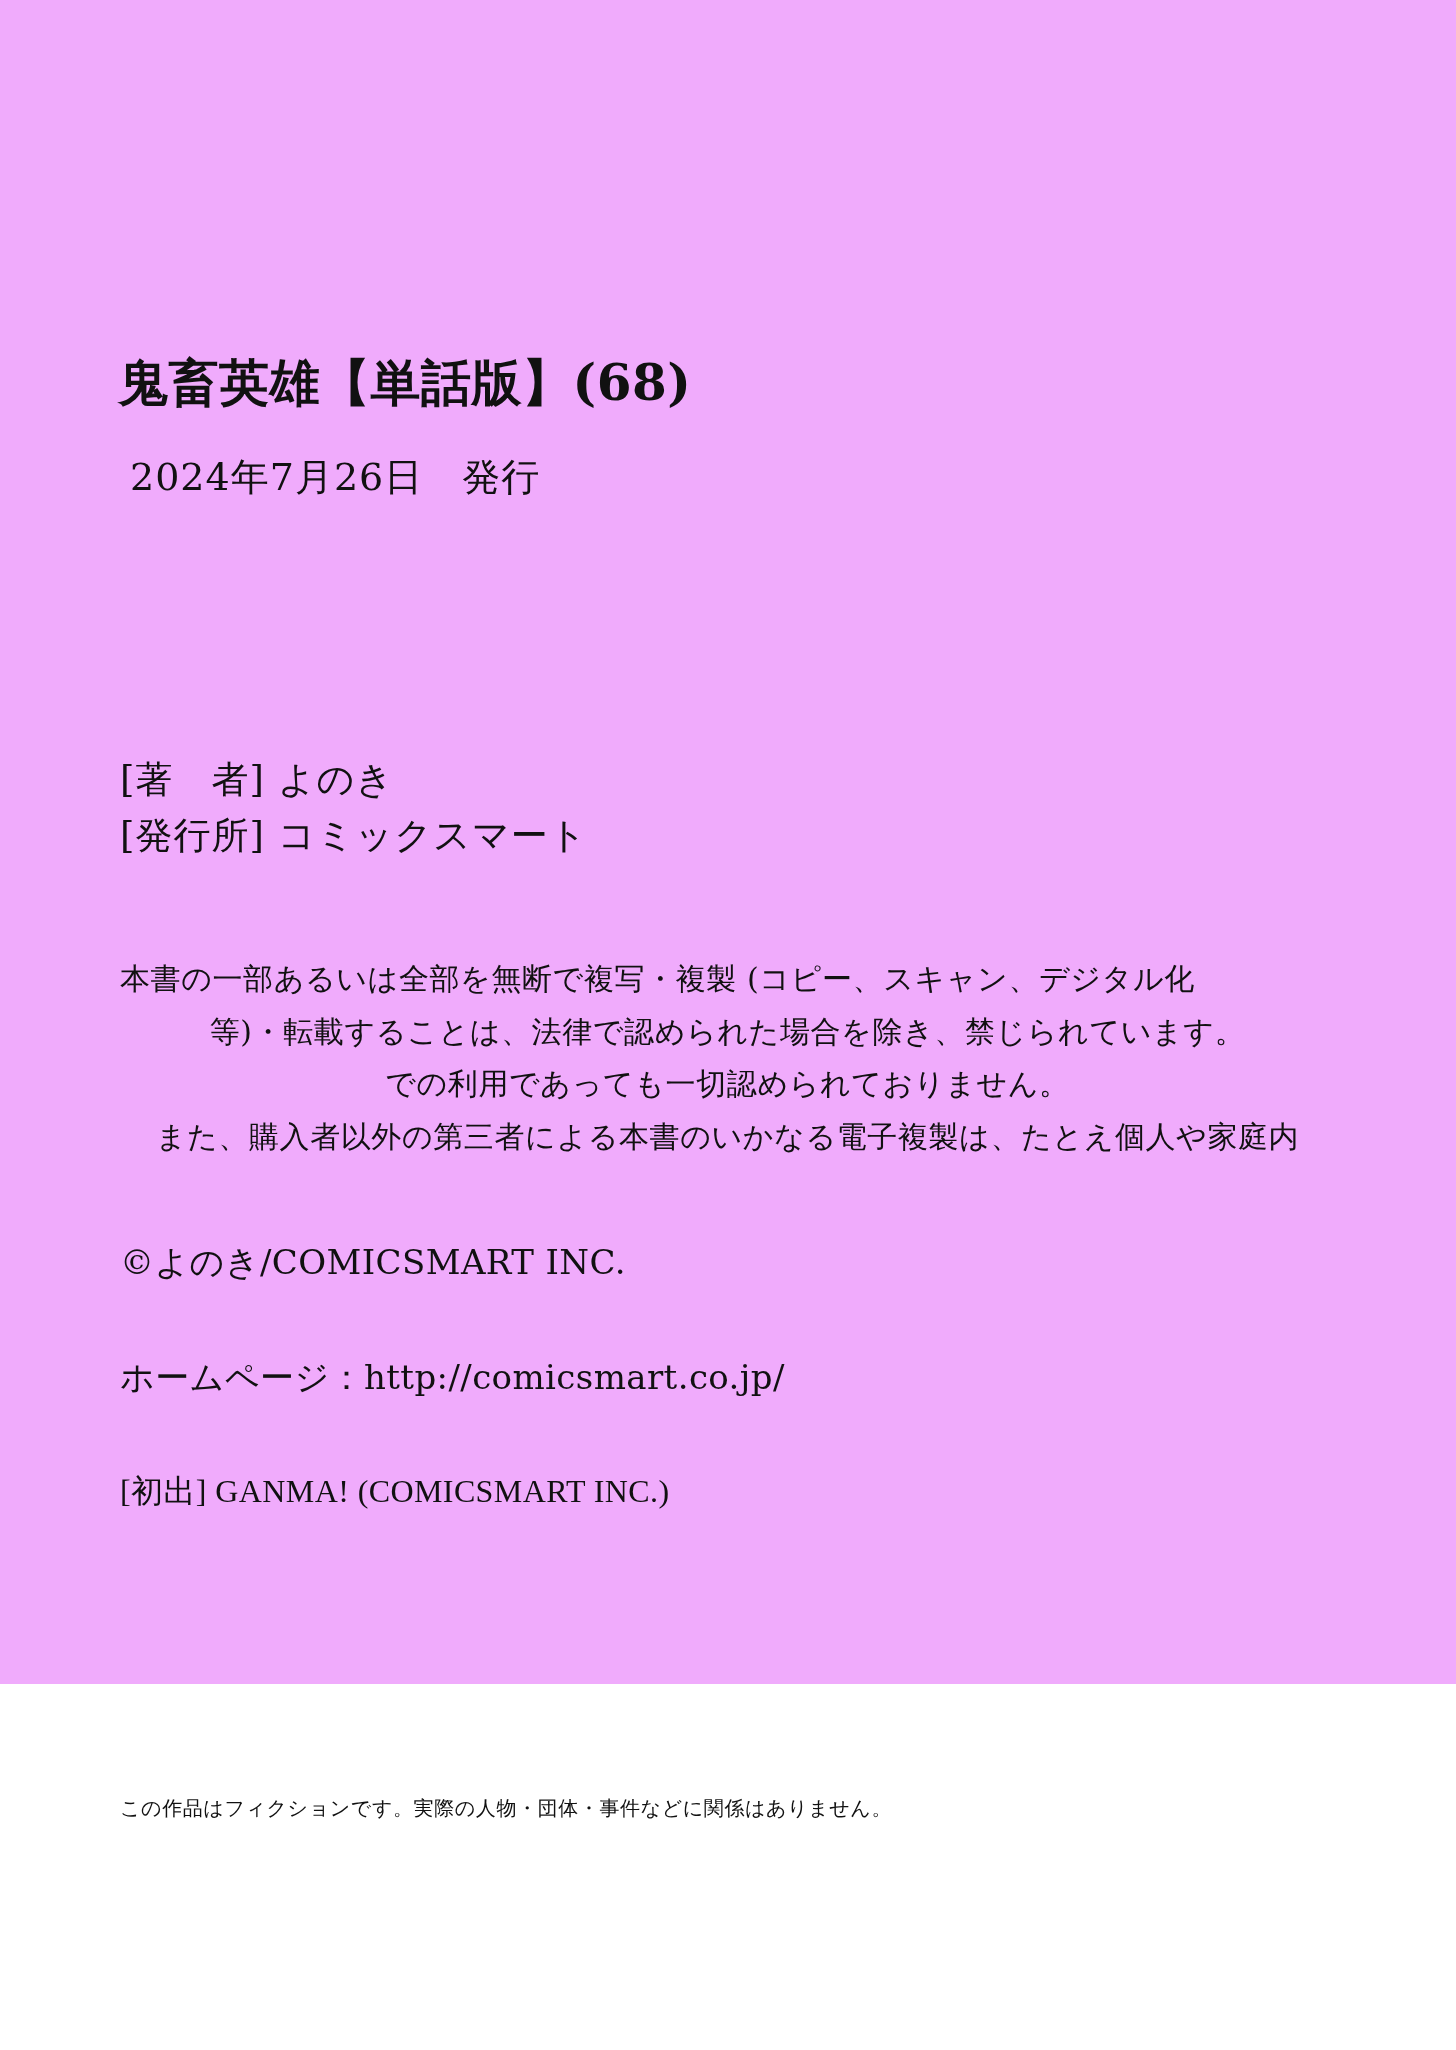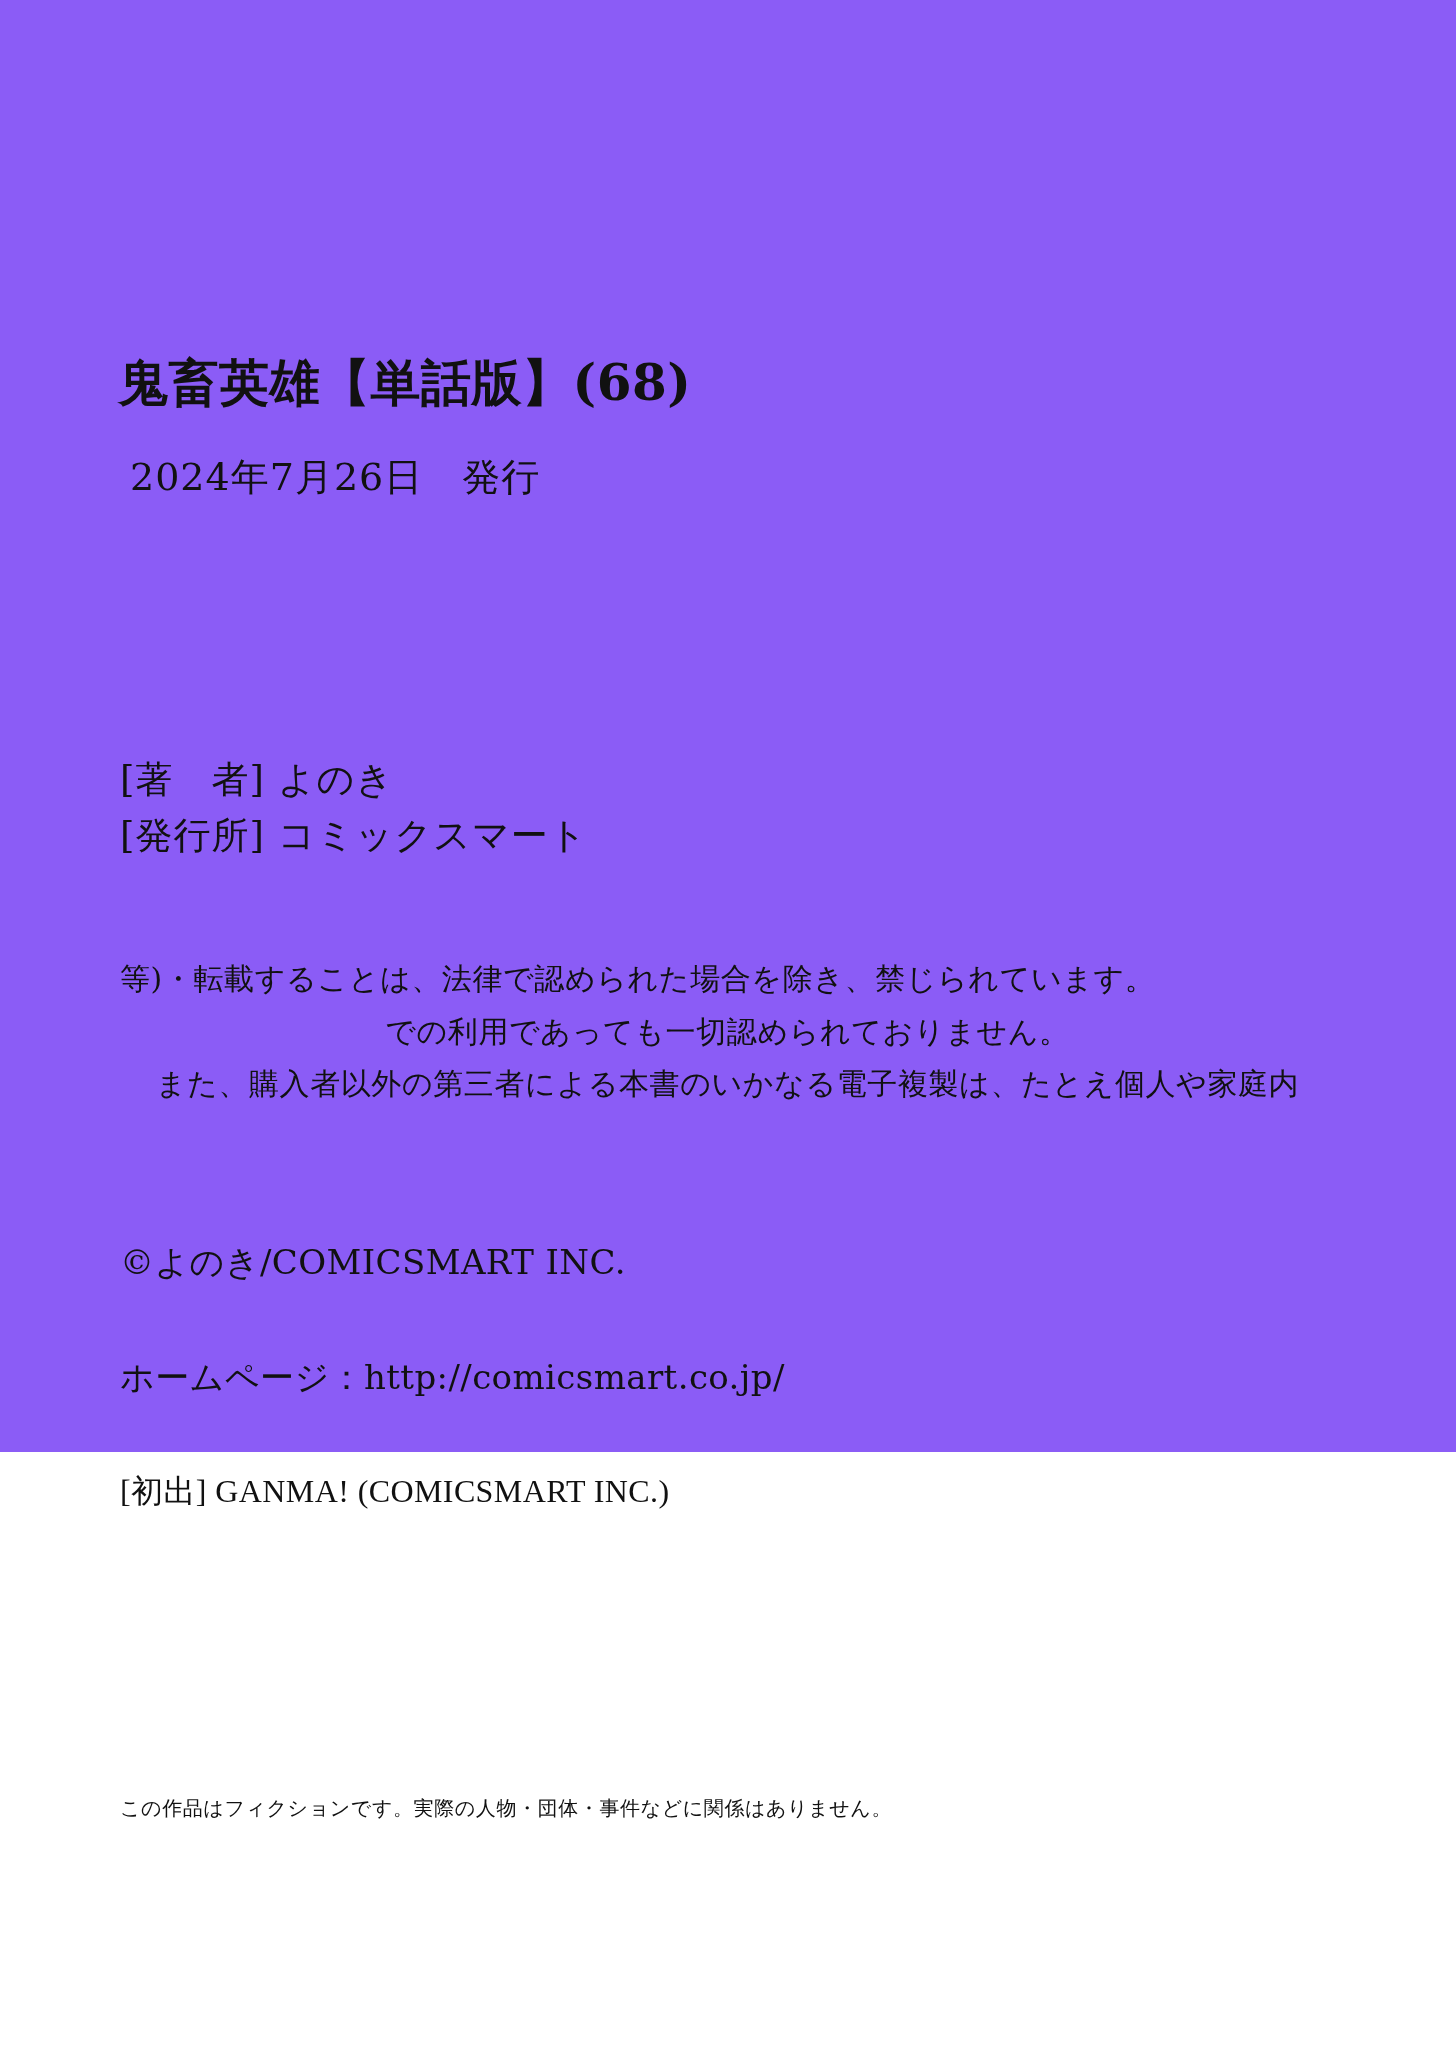--- a/index.html
+++ b/index.html
@@ -12,22 +12,22 @@
     height: 2050px;
     font-family: "Liberation Serif", "DejaVu Serif", serif;
     color: #1a1a1a;
     position: relative;
     overflow: hidden;
   }
   .page {
     position: absolute;
     left: 0; top: 0;
     width: 1456px;
-    height: 1452px;
-    background: #8b5cf6;
+    height: 1684px;
+    background: #f0abfc;
   }
   .content {
     position: absolute;
     left: 118px;
     top: 0;
     width: 1220px;
   }
 
   
   .colophon-title {
@@ -144,20 +144,21 @@
     <div class="colophon-title">鬼畜英雄【単話版】(68)</div>
 
     <div class="pub-date">2024年7月26日　発行</div>
 
     <div class="credits">
       <div class="row">[著　者] よのき</div>
       <div class="row">[発行所] コミックスマート</div>
     </div>
 
     <div class="legal">
+      <p>本書の一部あるいは全部を無断で複写・複製 (コピー、スキャン、デジタル化</p>
       <p>等)・転載することは、法律で認められた場合を除き、禁じられています。</p>
       <p>での利用であっても一切認められておりません。</p>
       <p>また、購入者以外の第三者による本書のいかなる電子複製は、たとえ個人や家庭内</p>
     </div>
 
     <div class="copyright">©よのき/COMICSMART INC.</div>
 
     <div class="homepage">ホームページ：http://comicsmart.co.jp/</div>
 
     <div class="first-pub">[初出] GANMA! (COMICSMART INC.)</div>

